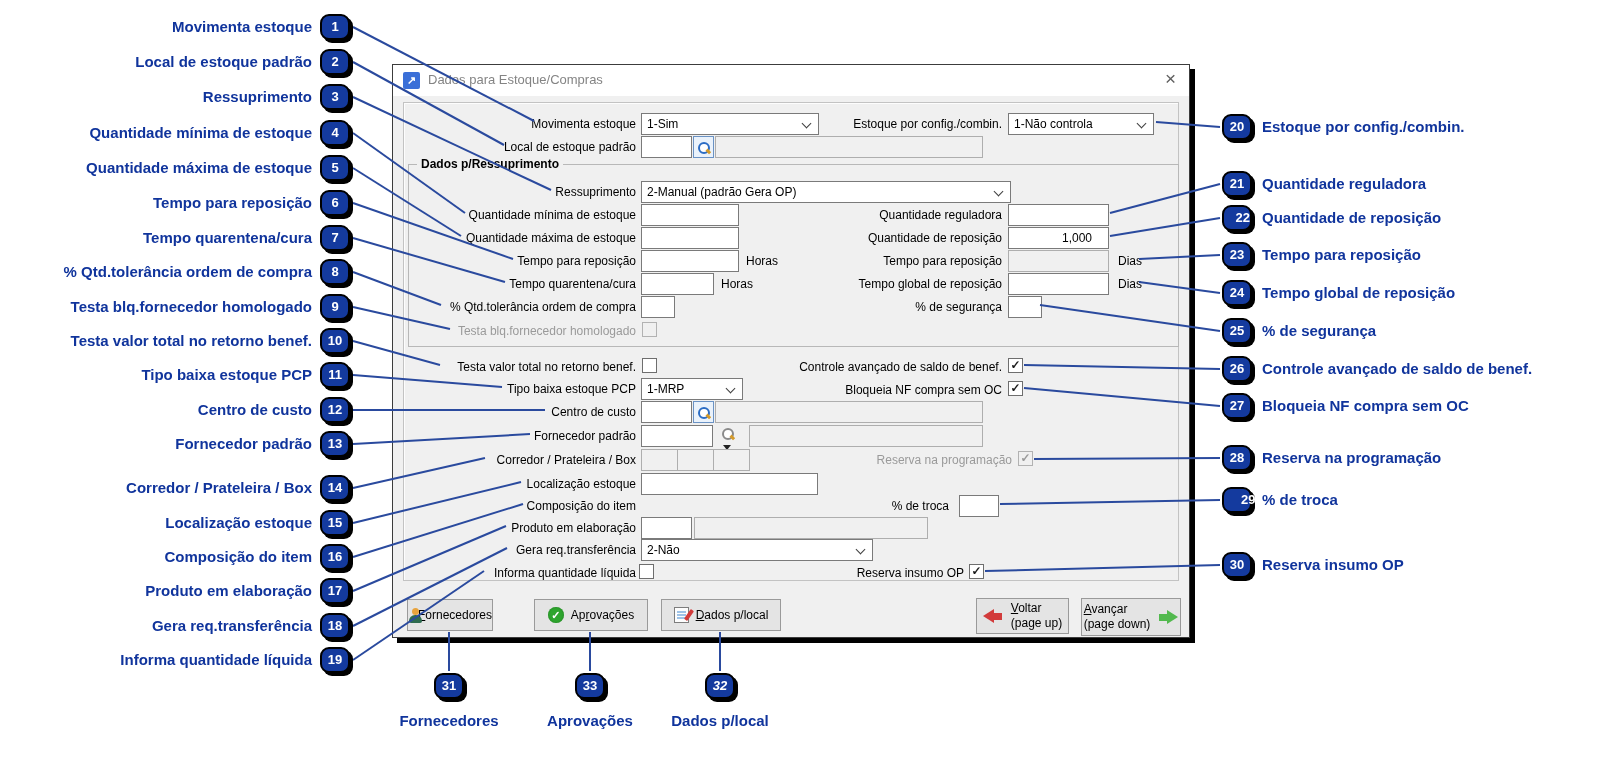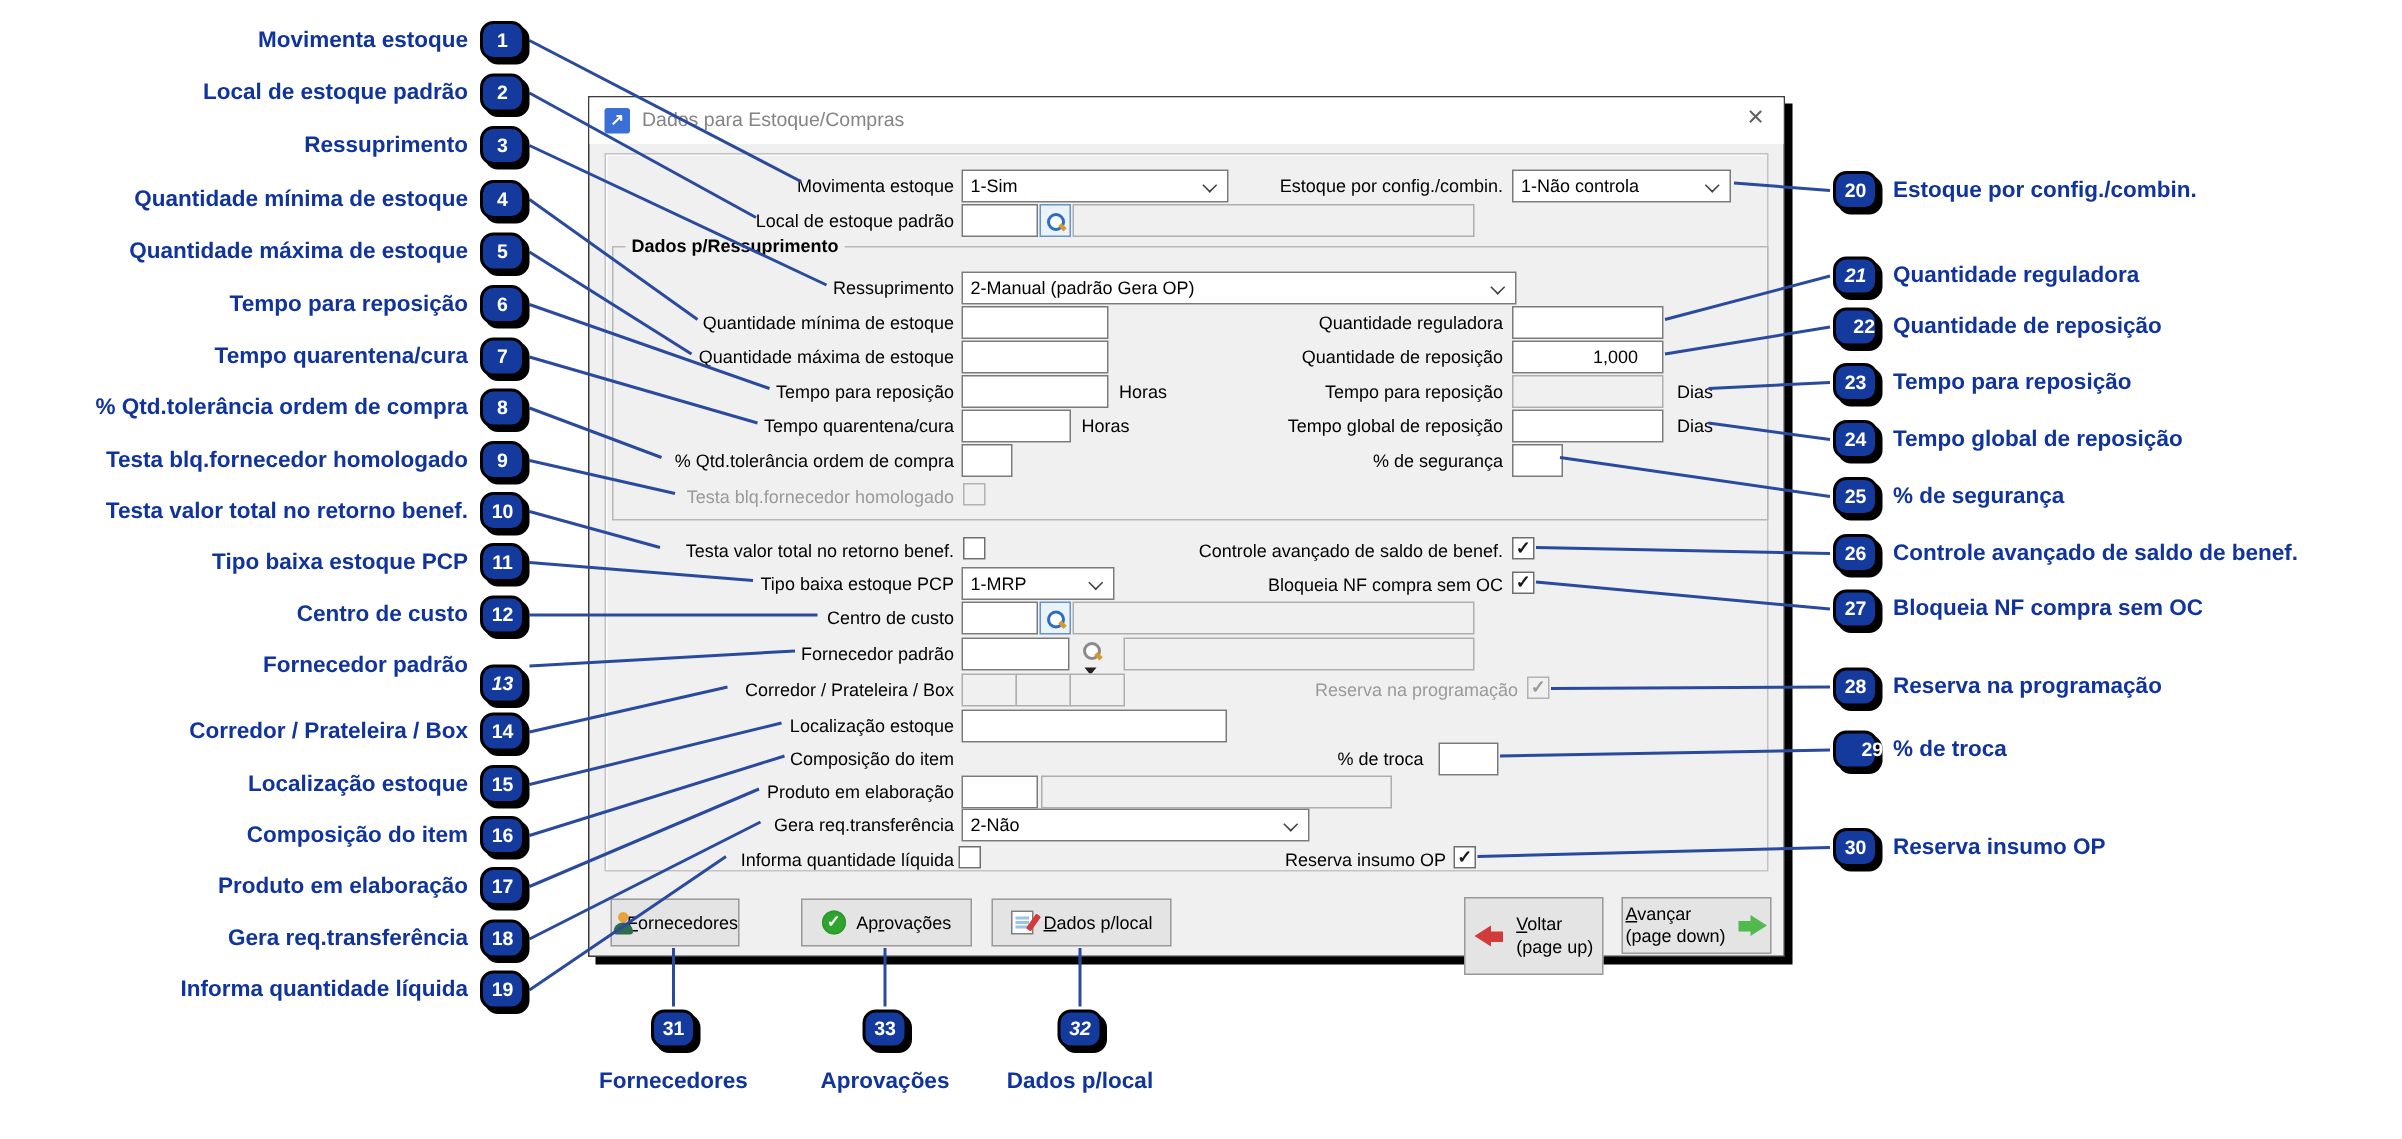--- a/index.html
+++ b/index.html
@@ -196,21 +196,21 @@
       <span><span></span><span class="mn">F</span><span>ornecedores</span></span>
     </div>
     <div class="btn" style="left:141px; top:534px; width:114px; height:32px;">
       <span class="okicon">✓</span>
       <span><span>Ap</span><span class="mn">r</span><span>ovações</span></span>
     </div>
     <div class="btn" style="left:268px; top:534px; width:120px; height:32px;">
       <span class="noteicon"></span>
       <span><span></span><span class="mn">D</span><span>ados p/local</span></span>
     </div>
-    <div class="btn" style="left:583px; top:533px; width:93px; height:52px;">
+    <div class="btn" style="left:583px; top:533px; width:93px; height:36px;">
       <span class="arrL"></span>
       <span class="navtxt"><span class="mn">V</span><span>oltar</span><br><span>(page up)</span></span>
     </div>
     <div class="btn" style="left:688px; top:533px; width:100px; height:38px;">
       <span class="navtxt"><span class="mn">A</span><span>vançar</span><br><span>(page down)</span></span>
       <span class="arrR"></span>
     </div>
   </div>
 
   <svg class="lines">
@@ -276,30 +276,30 @@
   <div class="badge" style="left:320px; top:84px;">3</div>
   <div class="badge" style="left:320px; top:120px;">4</div>
   <div class="badge" style="left:320px; top:155px;">5</div>
   <div class="badge" style="left:320px; top:190px;">6</div>
   <div class="badge" style="left:320px; top:225px;">7</div>
   <div class="badge" style="left:320px; top:259px;">8</div>
   <div class="badge" style="left:320px; top:294px;">9</div>
   <div class="badge" style="left:320px; top:328px;">10</div>
   <div class="badge" style="left:320px; top:362px;">11</div>
   <div class="badge" style="left:320px; top:397px;">12</div>
-  <div class="badge" style="left:320px; top:443px;font-style:italic;">13</div>
+  <div class="badge" style="left:320px; top:431px;">13</div>
   <div class="badge" style="left:320px; top:475px;">14</div>
   <div class="badge" style="left:320px; top:510px;">15</div>
   <div class="badge" style="left:320px; top:544px;">16</div>
   <div class="badge" style="left:320px; top:578px;">17</div>
   <div class="badge" style="left:320px; top:613px;">18</div>
   <div class="badge" style="left:320px; top:647px;">19</div>
 
   <div class="badge" style="left:1222px; top:114px;">20</div>
-  <div class="badge" style="left:1222px; top:171px;font-style:italic;">21</div>
+  <div class="badge" style="left:1222px; top:171px;">21</div>
   <div class="badge" style="left:1222px; top:205px;text-align:right;">22</div>
   <div class="badge" style="left:1222px; top:242px;">23</div>
   <div class="badge" style="left:1222px; top:280px;">24</div>
   <div class="badge" style="left:1222px; top:318px;">25</div>
   <div class="badge" style="left:1222px; top:356px;">26</div>
   <div class="badge" style="left:1222px; top:393px;">27</div>
   <div class="badge" style="left:1222px; top:445px;">28</div>
   <div class="badge" style="left:1222px; top:487px;padding-left:17px;">29</div>
   <div class="badge" style="left:1222px; top:552px;">30</div>
 

